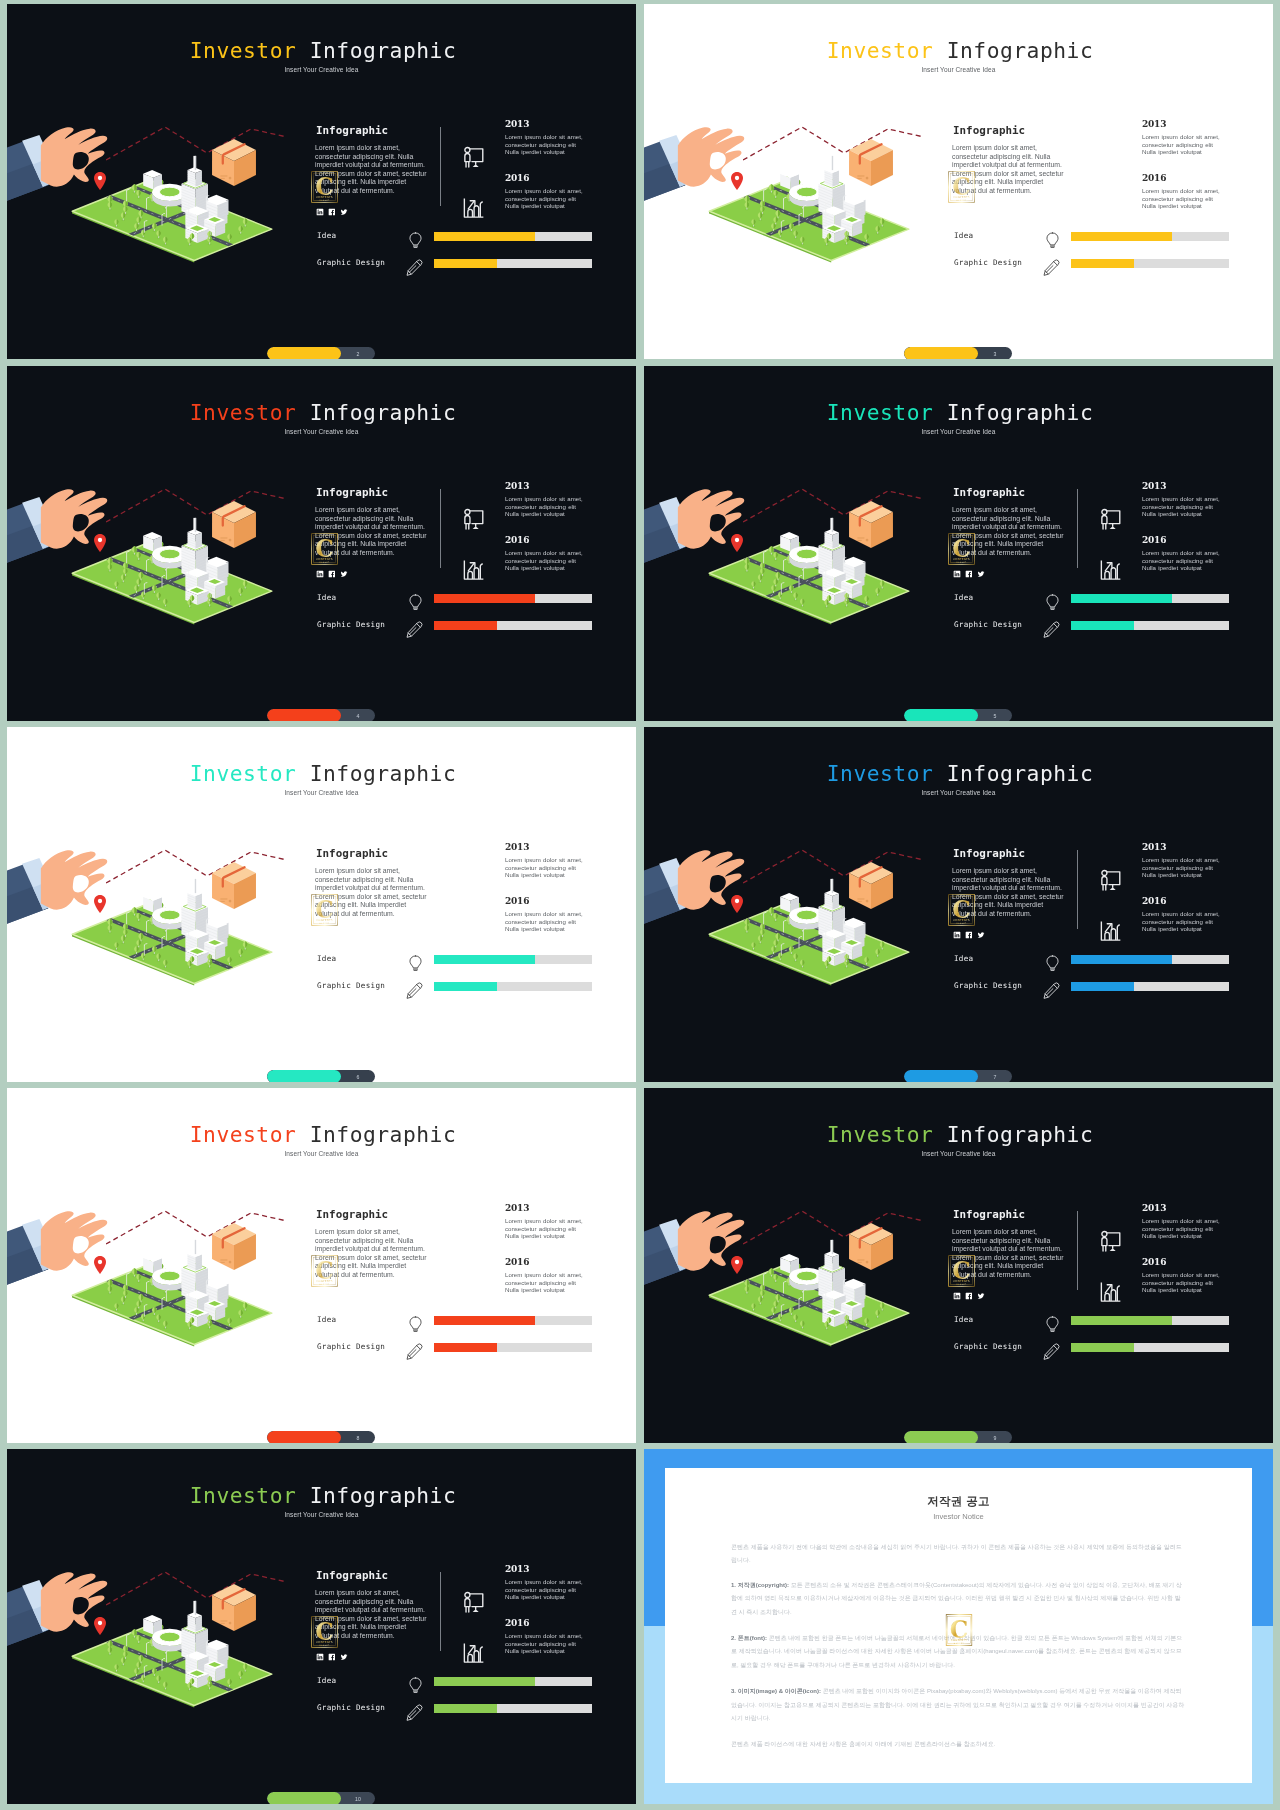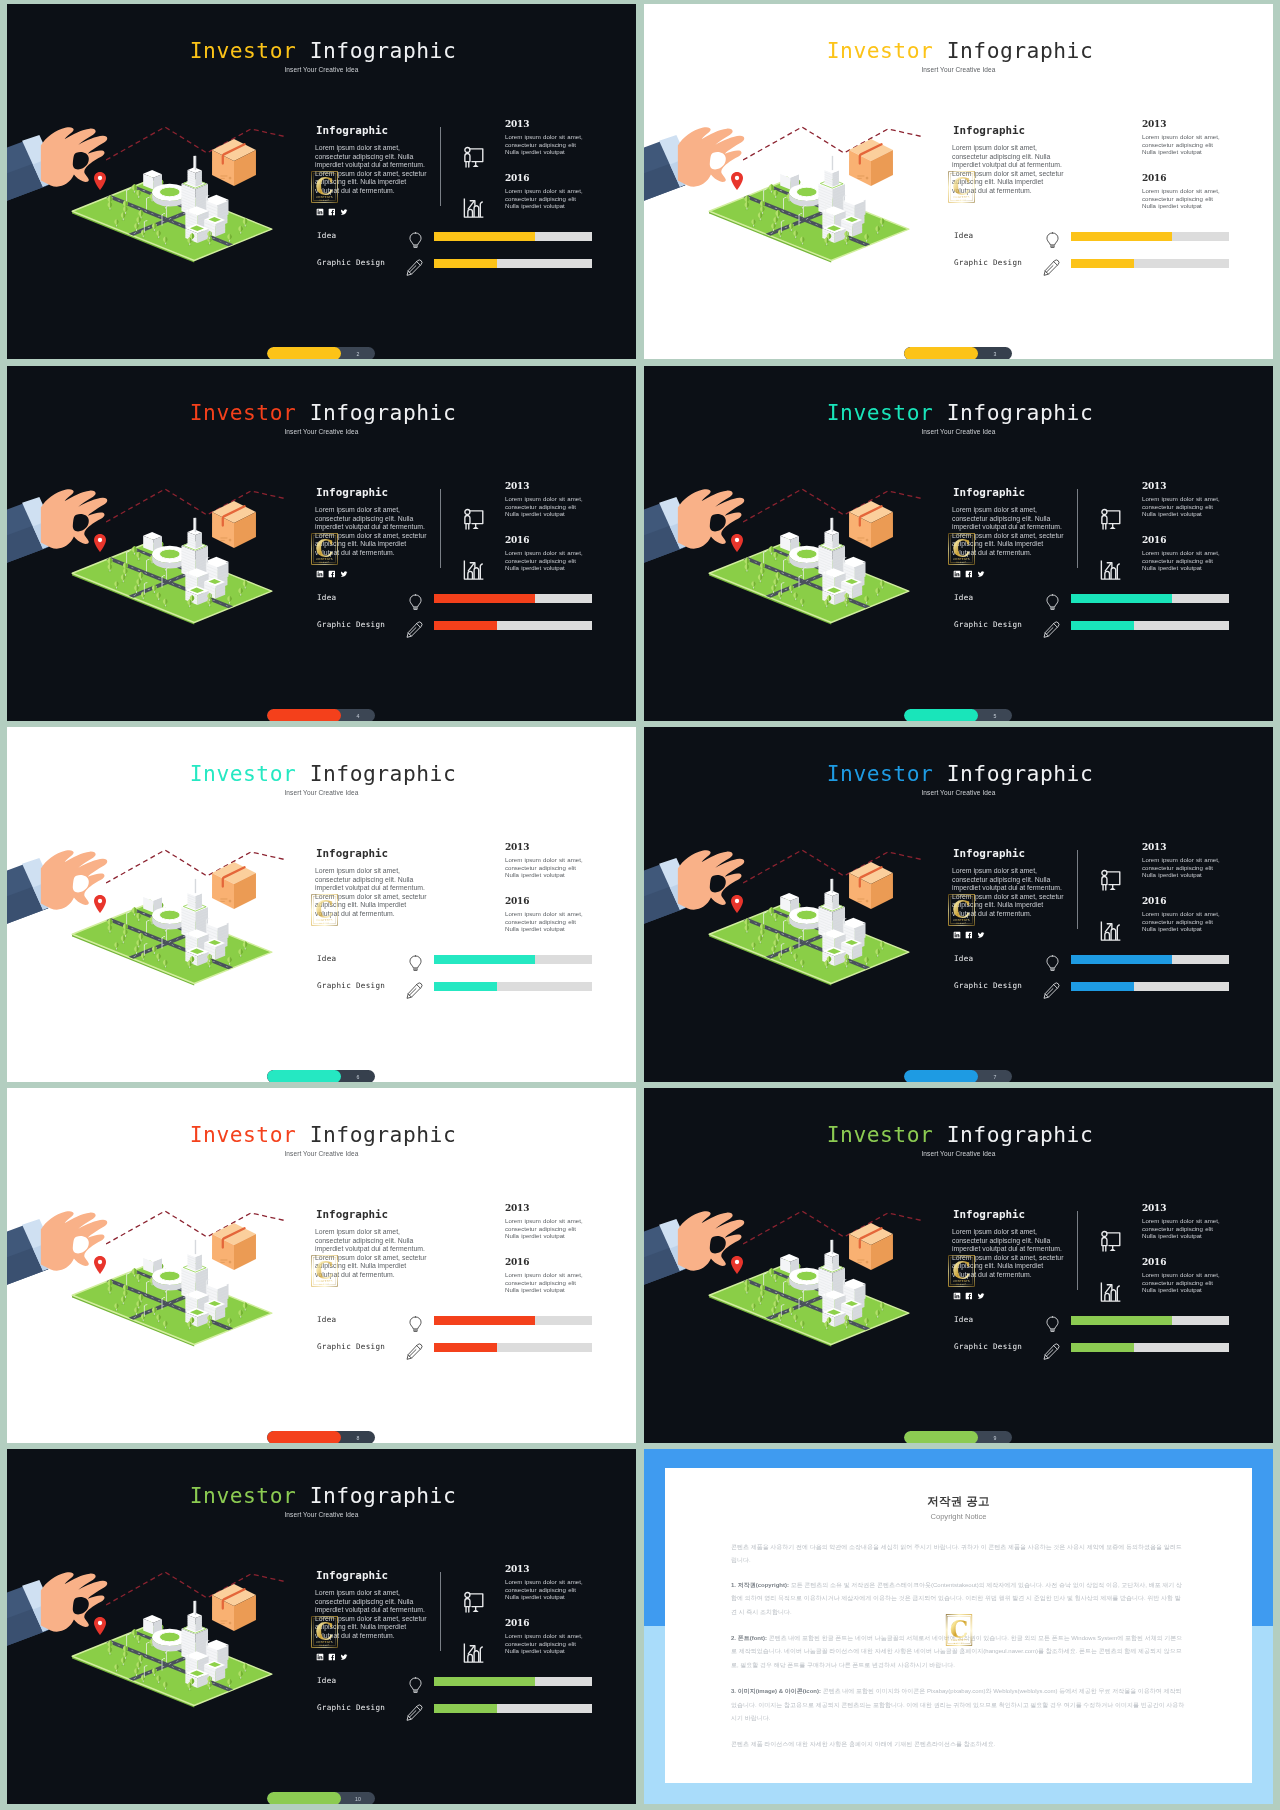--- a/index.html
+++ b/index.html
@@ -1495,21 +1495,21 @@
       <div class="pager" style="left:260px;top:343px;width:108px;background:#3c4654">
         <span class="fill" style="width:74px;background:#8CCB52"></span>
         <span class="rest">10</span>
       </div>
     </div>
     <div class="slide" style="left:644px;top:1449px;width:629px;height:355px;">
       <div class="cp-outer"></div>
       <div class="cp-lower"></div>
       <div class="cp-card" style="left:21px;top:19px;right:21px;bottom:21px;">
         <div class="cp-t1" style="margin-top:26px;">저작권 공고</div>
-        <div class="cp-t2" style="margin-top:3px;">Copyright Notice</div>
+        <div class="cp-t2" style="margin-top:3px;">Investor Notice</div>
         <div style="margin:20px 66px 0 66px;">
           <p class="cp-p" style="margin:0 0 11px 0;">콘텐츠 제품을 사용하기 전에 다음의 약관에 소장내용을 세심히 읽어 주시기 바랍니다. 귀하가 이 콘텐츠 제품을 사용하는 것은 사용시 제약에 보증에 동의하셨음을 알려드립니다.</p>
           <p class="cp-p" style="margin:0 0 13px 0;"><b>1. 저작권(copyright):</b><span> 모든 콘텐츠의 소유 및 저작권은 콘텐츠스테이크아웃(Contentstakeout)의 제작자에게 있습니다. 사전 승낙 없이 상업적 이용, 교단처사, 배포 재기 상합에 의하여 영리 목적으로 이용하시거나 제삼자에게 이용하는 것은 금지되어 있습니다. 이러한 위법 행위 발견 시 준엄한 민사 및 형사상의 제재를 받습니다. 위반 사항 발견 시 즉시 조치합니다.</span></p>
           <p class="cp-p" style="margin:0 0 13px 0;"><b>2. 폰트(font):</b><span> 콘텐츠 내에 포함된 한글 폰트는 네이버 나눔글꼴의 서체로서 네이버에 저작권이 있습니다. 한글 외의 모든 폰트는 Windows System에 포함된 서체의 기본으로 제작되었습니다. 네이버 나눔글꼴 라이선스에 대한 자세한 사항은 네이버 나눔글꼴 홈페이지(hangeul.naver.com)를 참조하세요. 폰트는 콘텐츠의 함께 제공되지 않으므로, 필요할 경우 해당 폰트를 구매하거나 다른 폰트로 변경하셔 사용하시기 바랍니다.</span></p>
           <p class="cp-p" style="margin:0 0 13px 0;"><b>3. 이미지(image) &amp; 아이콘(icon):</b><span> 콘텐츠 내에 포함된 이미지와 아이콘은 Pixabay(pixabay.com)와 Weblolys(weblolys.com) 등에서 제공한 무료 저작물을 이용하여 제작되었습니다. 이미지는 참고용으로 제공되지 콘텐츠의는 포함합니다. 이에 대한 권리는 귀하에 있으므로 확인하시고 필요할 경우 여기를 수정하거나 이미지를 빈공간이 사용하시기 바랍니다.</span></p>
           <p class="cp-p" style="margin:0;">콘텐츠 제품 라이선스에 대한 자세한 사항은 홈페이지 아래에 기재된 콘텐츠라이선스를 참조하세요.</p>
         </div>
         <div style="position:absolute;left:50%;top:142px;transform:translateX(-50%);opacity:1;"><svg width="27.0" height="40.0" viewBox="0 0 44 52" opacity="1.00">
             <defs>
               <linearGradient id="gld1.0" x1="0" y1="0" x2="1" y2="1">

